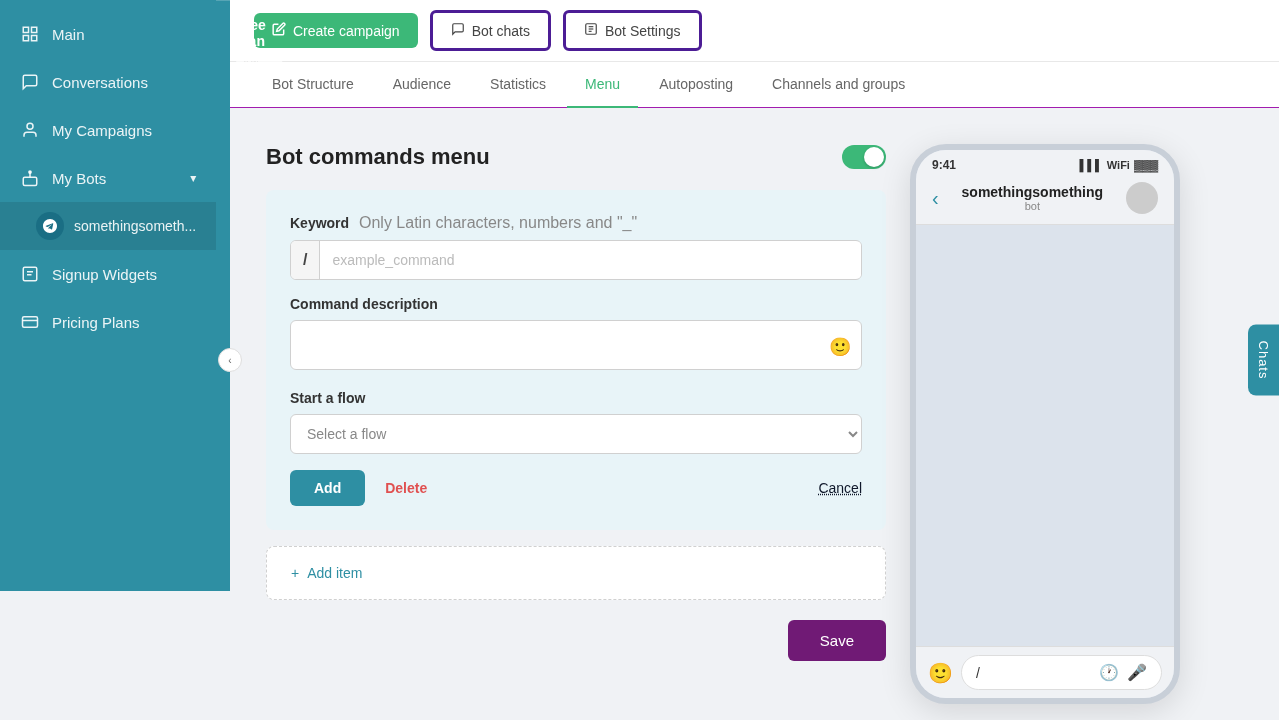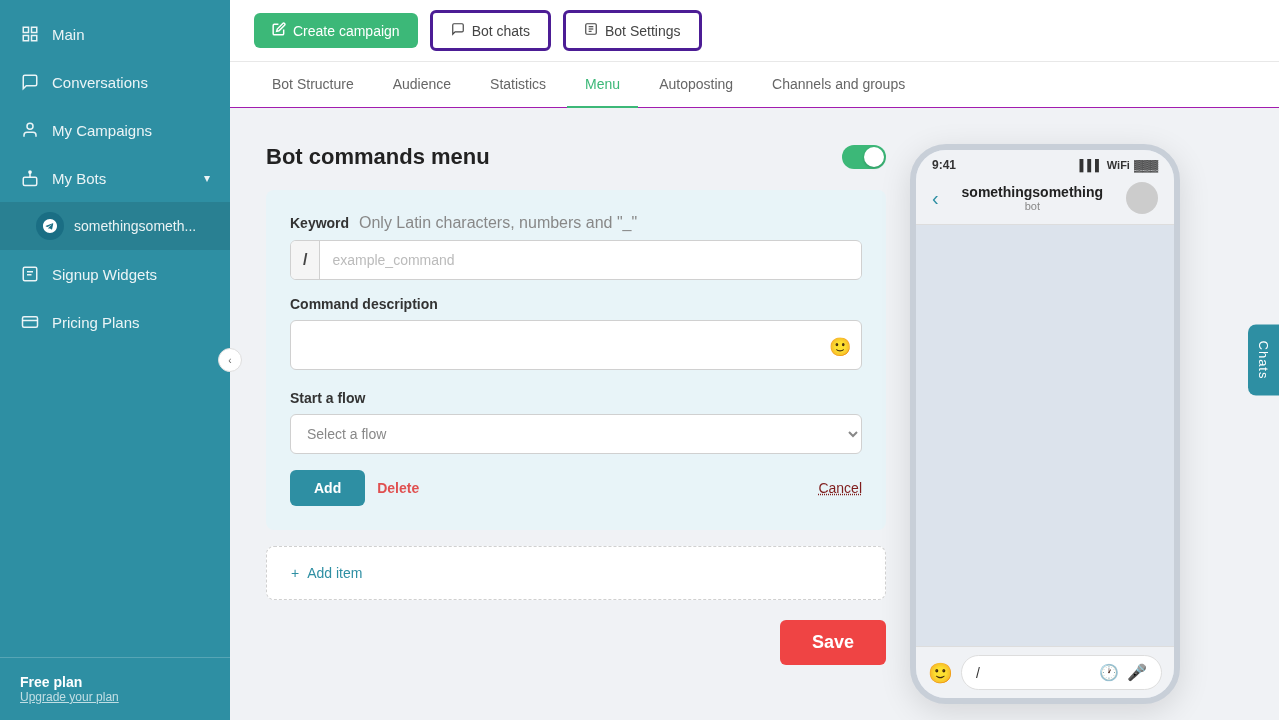--- a/index.html
+++ b/index.html
@@ -4,23 +4,23 @@
   <style>
     * { box-sizing: border-box; margin: 0; padding: 0; }
     body { font-family: -apple-system, BlinkMacSystemFont, 'Segoe UI', sans-serif; background: #f0f2f5; display: flex; height: 720px; overflow: hidden; }
 
     
     .sidebar {
       width: 230px;
       background: #2e8fa3;
       color: white;
       display: flex;
-      flex-direction: column;
-      flex-shrink: 0;
-      height: 720px;
+      flex-direction: row;
+      flex-shrink: 0;
+      height: 591px;
     }
     .sidebar-top { padding: 10px 0; flex: 1; }
     .sidebar-item {
       display: flex;
       align-items: center;
       gap: 12px;
       padding: 14px 20px;
       cursor: pointer;
       font-size: 15px;
       font-weight: 500;
@@ -241,21 +241,21 @@
       color: #888;
       outline: none;
       cursor: pointer;
       margin-bottom: 16px;
       appearance: auto;
     }
 
     .card-actions {
       display: flex;
       align-items: center;
-      gap: 12px;
+      gap: 20px;
     }
     .btn-add {
       background: #2e8fa3;
       color: white;
       border: none;
       border-radius: 6px;
       padding: 10px 24px;
       font-size: 14px;
       font-weight: 600;
       cursor: pointer;
@@ -264,21 +264,21 @@
       background: none;
       border: none;
       color: #e05050;
       font-size: 14px;
       font-weight: 600;
       cursor: pointer;
     }
     .btn-cancel {
       background: none;
       border: none;
-      color: #7f1d1d;
+      color: #0f172a;
       font-size: 14px;
       font-weight: 500;
       cursor: pointer;
       text-decoration: underline dotted;
       margin-left: auto;
     }
 
     
     .add-item-row {
       background: white;
@@ -294,27 +294,27 @@
       gap: 8px;
       margin-bottom: 20px;
     }
 
     
     .save-btn-row {
       display: flex;
       justify-content: flex-end;
     }
     .btn-save {
-      background: #ef4444;
+      background: #701a75;
       color: white;
       border: none;
       border-radius: 6px;
       padding: 12px 32px;
-      font-size: 18px;
-      font-weight: 700;
+      font-size: 15px;
+      font-weight: 400;
       cursor: pointer;
     }
 
     
     .phone-mockup {
       width: 270px;
       flex-shrink: 0;
       background: #dce3ec;
       border-radius: 36px;
       border: 6px solid #c8cfd8;

